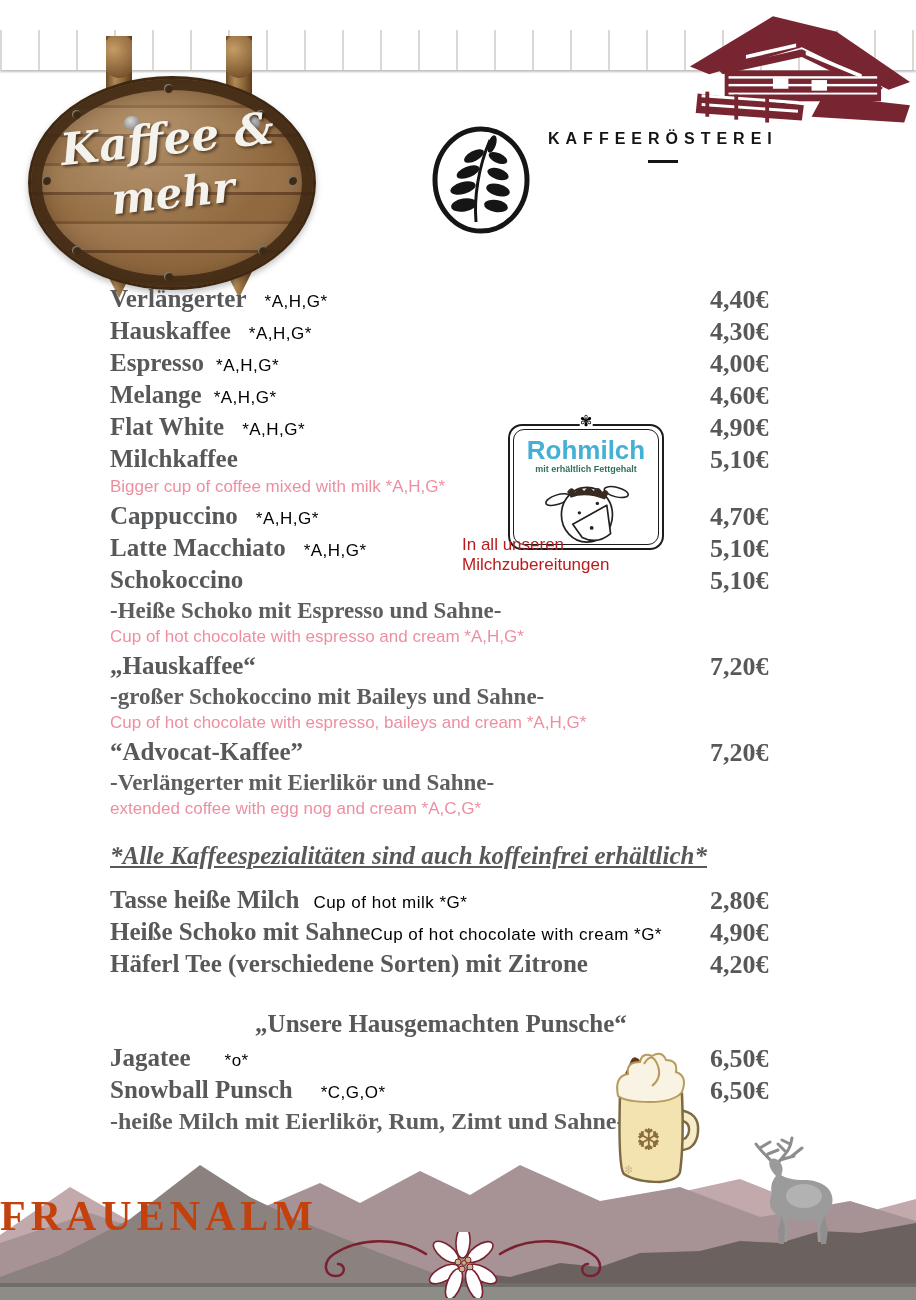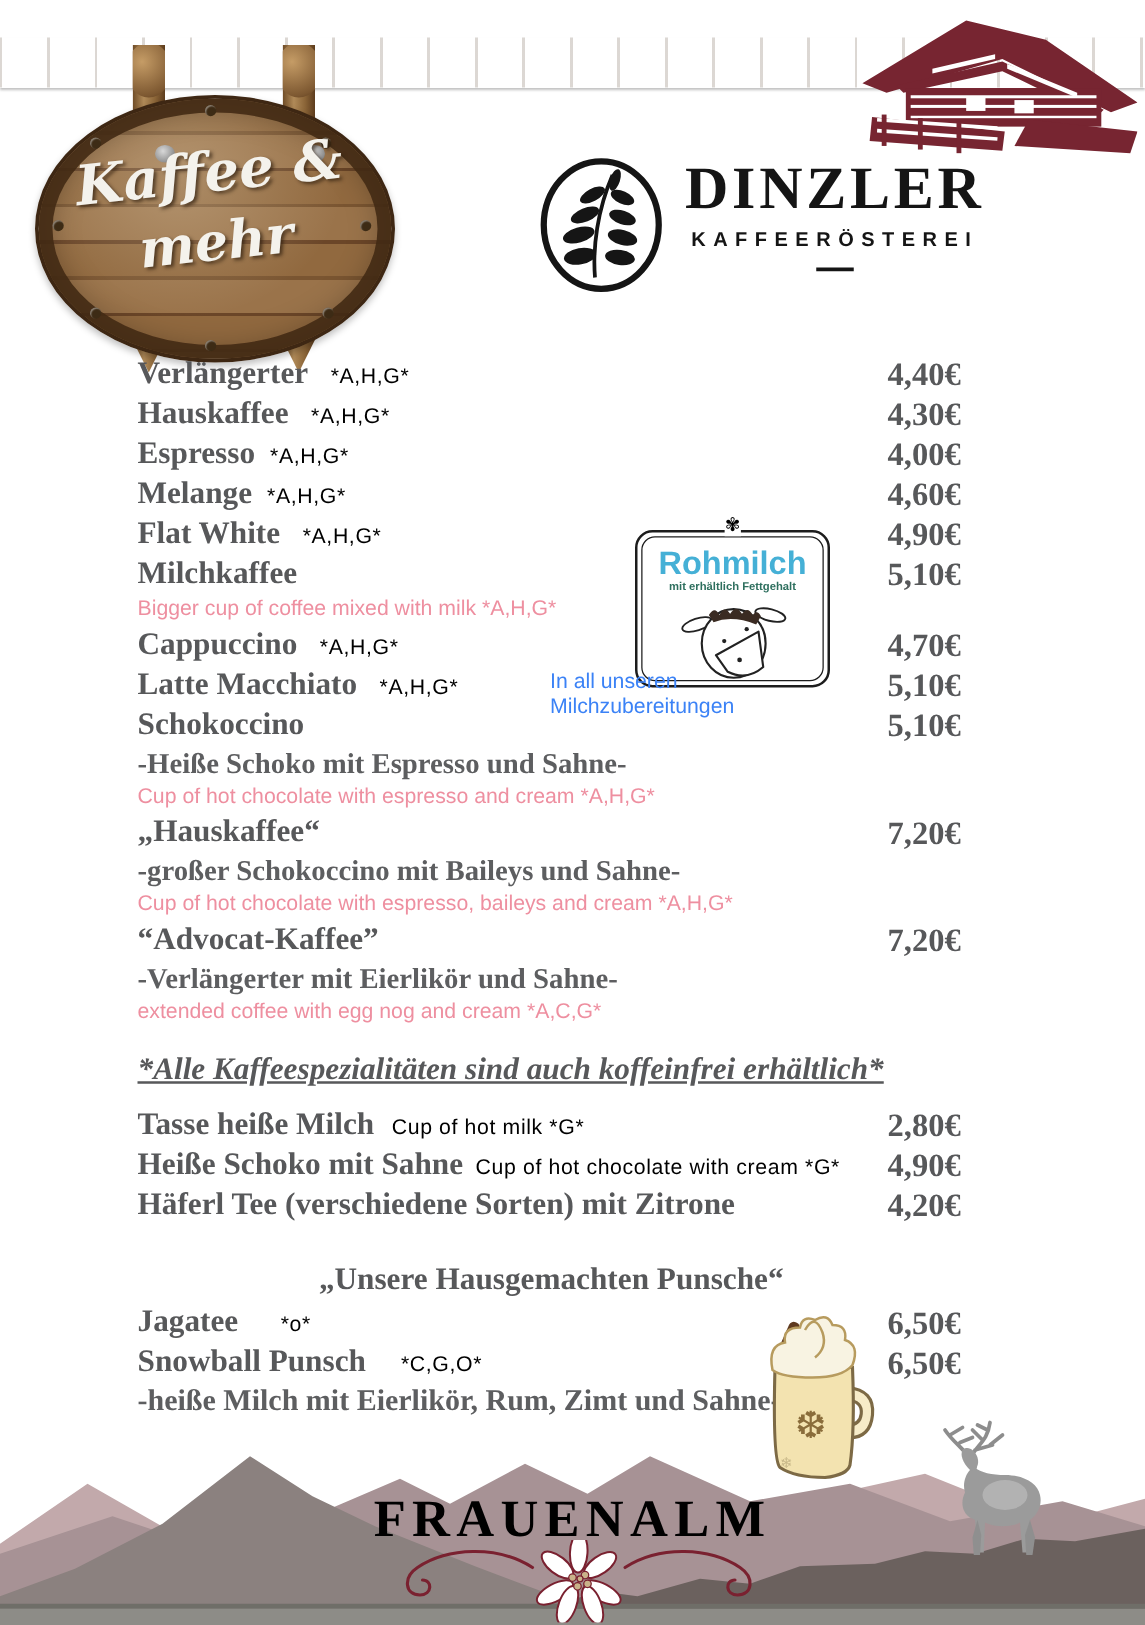--- a/index.html
+++ b/index.html
@@ -77,29 +77,29 @@
   .badge{position:absolute;left:508px;top:424px;width:152px;height:122px;z-index:5;
     background:#fff;border:2px solid #1c1c1c;border-radius:14px;}
   .badge-inner{position:absolute;inset:3px;border:1px solid #1c1c1c;border-radius:11px;
     text-align:center;overflow:hidden;}
   .badge-flower{position:absolute;left:50%;top:-12px;transform:translateX(-50%);
     background:#fff;font-size:15px;line-height:15px;z-index:6;}
   .badge-title{margin-top:6px;font-family:"Liberation Sans",sans-serif;font-weight:bold;
     font-size:26px;color:#45b0d6;line-height:28px;}
   .badge-sub{font-family:"Liberation Sans",sans-serif;font-size:9px;color:#2e6f5e;
     font-weight:bold;}
-  .badge-note{position:absolute;left:440px;top:535px;width:250px;z-index:6;
-    font-family:"Liberation Sans",sans-serif;font-size:17px;font-weight:500;color:#3b82f6;}
+  .badge-note{position:absolute;left:462px;top:535px;width:250px;z-index:6;
+    font-family:"Liberation Sans",sans-serif;font-size:17px;font-weight:500;color:#b91c1c;}
   
   .punch{position:absolute;left:594px;top:1048px;width:112px;height:140px;z-index:4;}
   
   .mountains{position:absolute;left:0;top:1135px;width:916px;height:165px;z-index:1;}
-  .frauenalm{position:absolute;left:0;top:1192px;width:916px;text-align:center;z-index:2;
+  .frauenalm{position:absolute;left:0;top:1192px;width:916px;text-align:left;z-index:2;
     font-family:"Liberation Serif",serif;font-weight:bold;font-size:42px;
-    letter-spacing:5px;color:#000000;}
+    letter-spacing:5px;color:#c2410c;}
   .ornament{position:absolute;left:298px;top:1232px;width:330px;height:66px;z-index:2;}
   .deer{position:absolute;left:746px;top:1130px;width:108px;height:132px;z-index:2;}
 </style>
 </head>
 <body>
 
 <div class="beam"></div>
 
 <svg class="cabin" viewBox="0 0 230 115">
   <g fill="#772531">
@@ -161,21 +161,20 @@
       <ellipse cx="68" cy="34" rx="10" ry="5" transform="rotate(24 68 34)"></ellipse>
       <ellipse cx="38" cy="48" rx="12" ry="5.5" transform="rotate(-22 38 48)"></ellipse>
       <ellipse cx="68" cy="50" rx="11" ry="5.5" transform="rotate(18 68 50)"></ellipse>
       <ellipse cx="33" cy="64" rx="13" ry="6" transform="rotate(-16 33 64)"></ellipse>
       <ellipse cx="68" cy="66" rx="12" ry="6" transform="rotate(14 68 66)"></ellipse>
       <ellipse cx="34" cy="81" rx="13" ry="6.5" transform="rotate(-10 34 81)"></ellipse>
       <ellipse cx="66" cy="82" rx="12" ry="6" transform="rotate(8 66 82)"></ellipse>
     </g>
   </svg>
   <div class="logo-txt">
-    <div class="logo-name">DINZLER</div>
     <div class="logo-sub">KAFFEERÖSTEREI</div>
     <div class="logo-dash"></div>
   </div>
 </div>
 
 <div class="menu">
   <div class="mrow"><span class="nm">Verlängerter</span><span class="al">*A,H,G*</span><span class="price">4,40€</span></div>
   <div class="mrow"><span class="nm">Hauskaffee</span><span class="al">*A,H,G*</span><span class="price">4,30€</span></div>
   <div class="mrow"><span class="nm">Espresso</span><span class="al" style="margin-left:12px">*A,H,G*</span><span class="price">4,00€</span></div>
   <div class="mrow"><span class="nm">Melange</span><span class="al" style="margin-left:12px">*A,H,G*</span><span class="price">4,60€</span></div>
@@ -189,21 +188,21 @@
   <div class="sub-en">Cup of hot chocolate with espresso and cream *A,H,G*</div>
   <div class="mrow"><span class="nm">„Hauskaffee“</span><span class="price">7,20€</span></div>
   <div class="sub-de">-großer Schokoccino mit Baileys und Sahne-</div>
   <div class="sub-en">Cup of hot chocolate with espresso, baileys and cream *A,H,G*</div>
   <div class="mrow"><span class="nm">“Advocat-Kaffee”</span><span class="price">7,20€</span></div>
   <div class="sub-de">-Verlängerter mit Eierlikör und Sahne-</div>
   <div class="sub-en">extended coffee with egg nog and cream *A,C,G*</div>
   <div class="note">*Alle Kaffeespezialitäten sind auch koffeinfrei erhältlich*</div>
   <div class="gap8"></div>
   <div class="mrow"><span class="nm">Tasse heiße Milch</span><span class="al" style="margin-left:14px">Cup of hot milk *G*</span><span class="price">2,80€</span></div>
-  <div class="mrow"><span class="nm">Heiße Schoko mit Sahne</span><span class="al" style="margin-left:10px">Cup of hot chocolate with cream *G*</span><span class="price">4,90€</span></div>
+  <div class="mrow"><span class="nm">Heiße Schoko mit Sahne</span><span class="al" style="margin-left:0">Cup of hot chocolate with cream *G*</span><span class="price">4,90€</span></div>
   <div class="mrow"><span class="nm">Häferl Tee (verschiedene Sorten) mit Zitrone</span><span class="price">4,20€</span></div>
   <div class="gap28"></div>
   <div class="pheading">„Unsere Hausgemachten Punsche“</div>
   <div class="mrow"><span class="nm">Jagatee</span><span class="al" style="margin-left:34px">*o*</span><span class="price">6,50€</span></div>
   <div class="mrow"><span class="nm">Snowball Punsch</span><span class="al" style="margin-left:28px">*C,G,O*</span><span class="price">6,50€</span></div>
   <div class="sub-de" style="font-size:24px">-heiße Milch mit Eierlikör, Rum, Zimt und Sahne-</div>
 </div>
 
 <div class="badge">
   <div class="badge-flower">✾</div>

